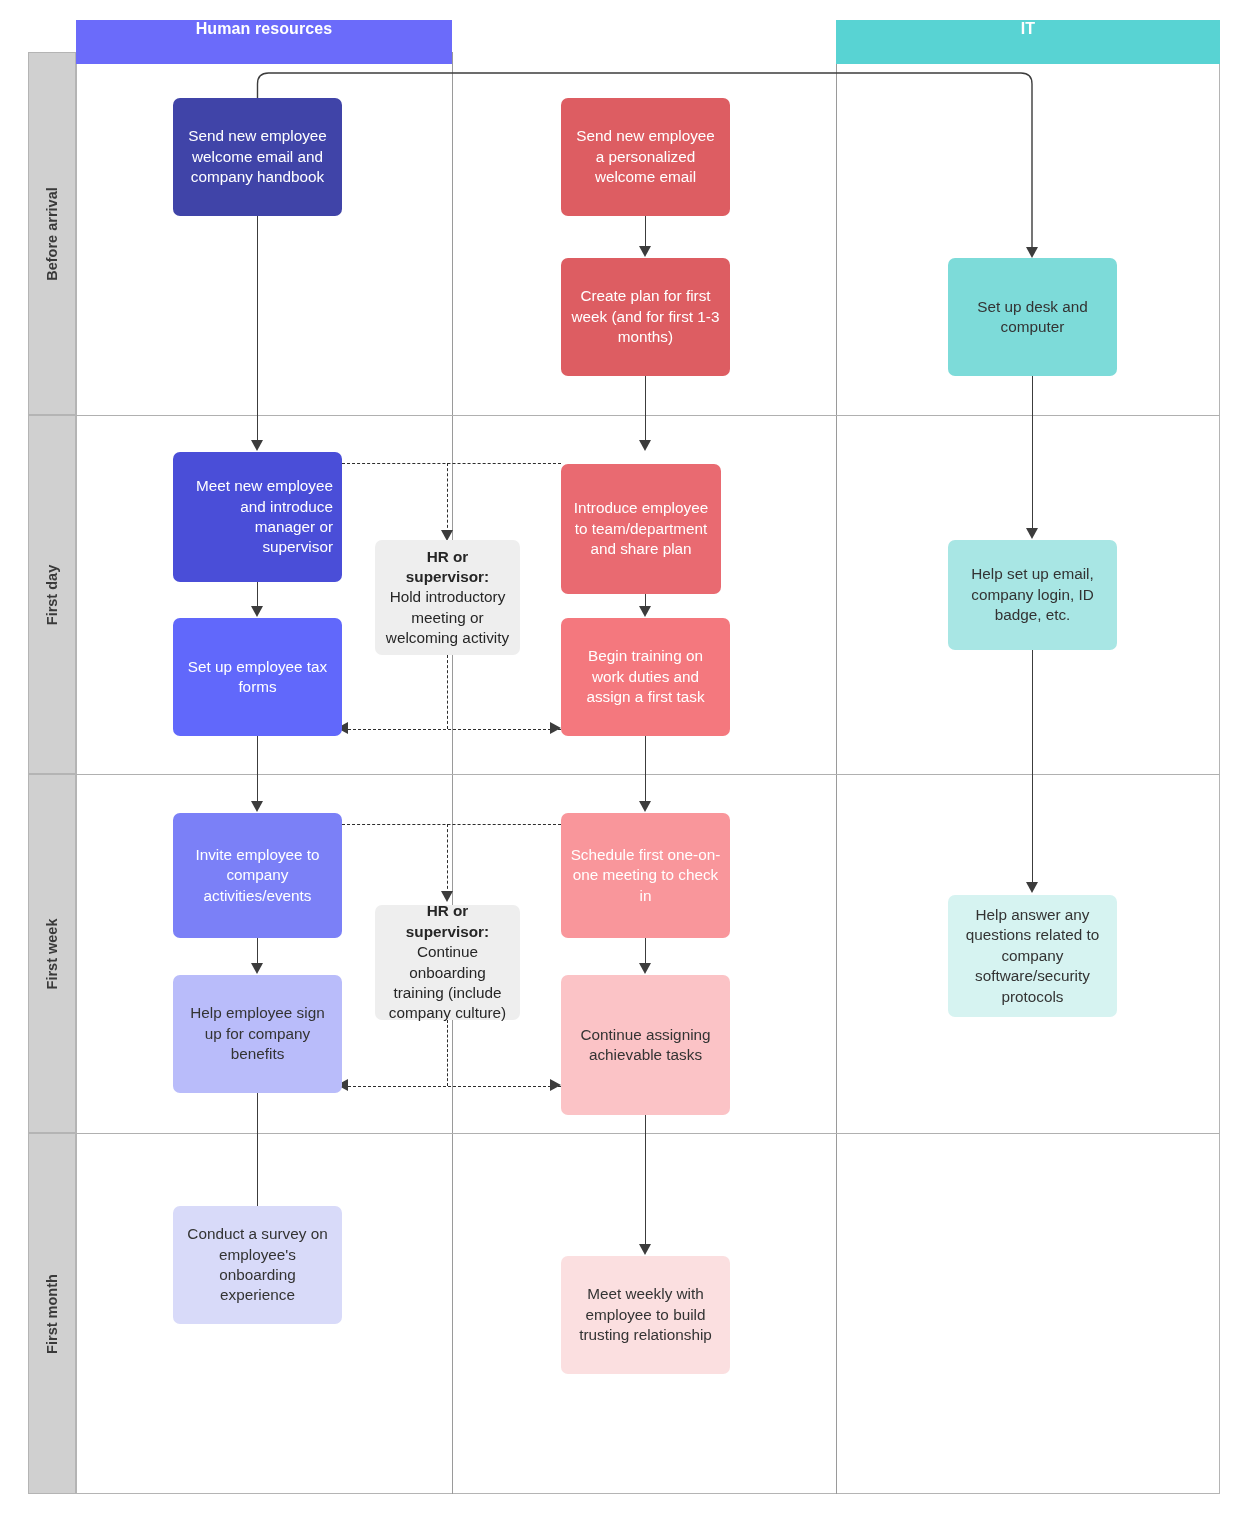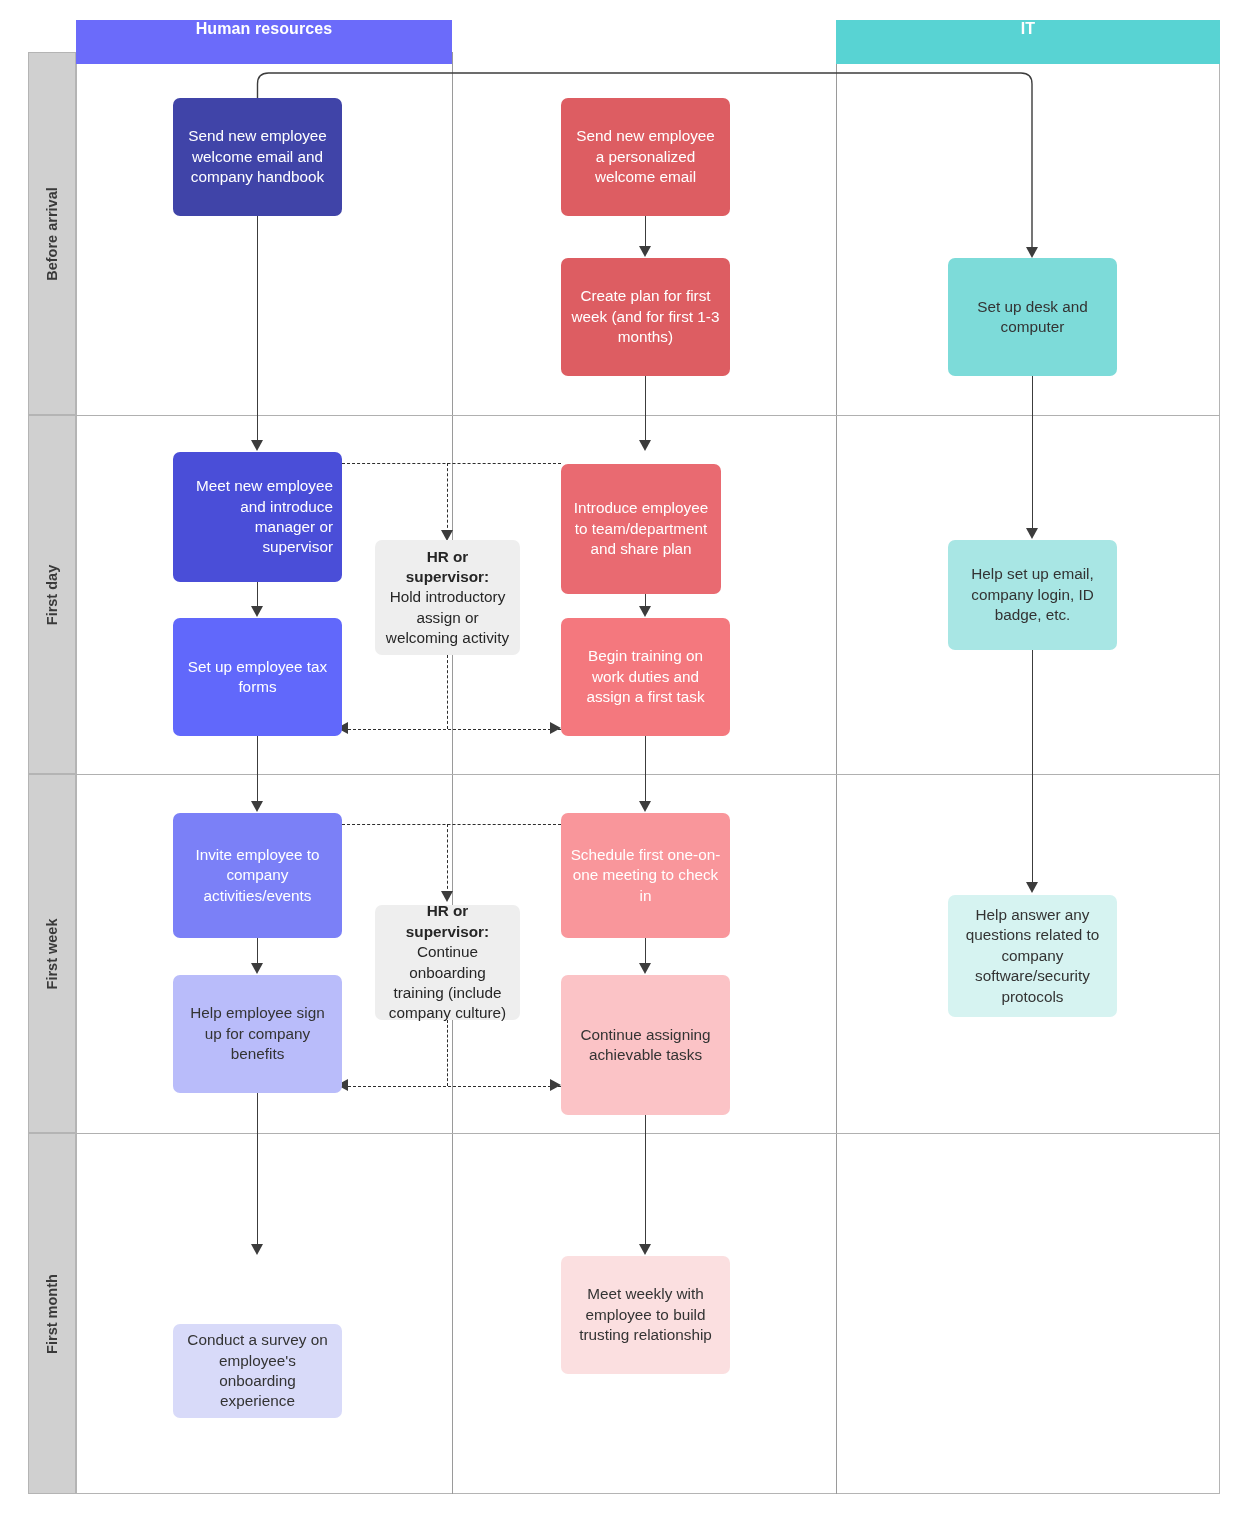--- a/index.html
+++ b/index.html
@@ -229,21 +229,21 @@
 
   <div class="node" style="left:948px;top:258px;width:169px;height:118px;background:#7ddbd9;color:#333;">Set up desk and computer</div>
 
   <div class="node" style="left:173px;top:452px;width:169px;height:130px;background:#4a4ed8;color:#fff;text-align:right;">Meet new employee and introduce manager or supervisor</div>
 
   <div class="node" style="left:173px;top:618px;width:169px;height:118px;background:#6168fb;color:#fff;">Set up employee tax forms</div>
 
   <div class="node note" style="left:375px;top:540px;width:145px;height:115px;">
     <div>
       <b>HR or supervisor:</b>
-      <span>Hold introductory assign or welcoming activity</span>
+      <span>Hold introductory meeting or welcoming activity</span>
     </div>
   </div>
 
   <div class="node" style="left:561px;top:452px;width:160px;height:130px;background:#e96a71;color:#fff;margin-top:12px;">Introduce employee to team/department and share plan</div>
 
   <div class="node" style="left:561px;top:618px;width:169px;height:118px;background:#f4787e;color:#fff;">Begin training on work duties and assign a first task</div>
 
   <div class="node" style="left:948px;top:540px;width:169px;height:110px;background:#a8e6e4;color:#333;">Help set up email, company login, ID badge, etc.</div>
 
   <div class="node" style="left:173px;top:813px;width:169px;height:125px;background:#7b80f7;color:#fff;">Invite employee to company activities/events</div>
@@ -256,17 +256,17 @@
       <span>Continue onboarding training (include company culture)</span>
     </div>
   </div>
 
   <div class="node" style="left:561px;top:813px;width:169px;height:125px;background:#f9969b;color:#fff;">Schedule first one-on-one meeting to check in</div>
 
   <div class="node" style="left:561px;top:975px;width:169px;height:140px;background:#fbc3c6;color:#333;">Continue assigning achievable tasks</div>
 
   <div class="node" style="left:948px;top:895px;width:169px;height:122px;background:#d6f3f1;color:#333;">Help answer any questions related to company software/security protocols</div>
 
-  <div class="node" style="left:173px;top:1324px;width:169px;height:94px;background:#d8daf9;color:#333;">Conduct a survey on employee's onboarding experience</div>
+  <div class="node" style="left:173px;top:1206px;width:169px;height:118px;background:#d8daf9;color:#333;">Conduct a survey on employee's onboarding experience</div>
 
   <div class="node" style="left:561px;top:1256px;width:169px;height:118px;background:#fbdfe0;color:#333;">Meet weekly with employee to build trusting relationship</div>
 
 </div>
 
 </body></html>

